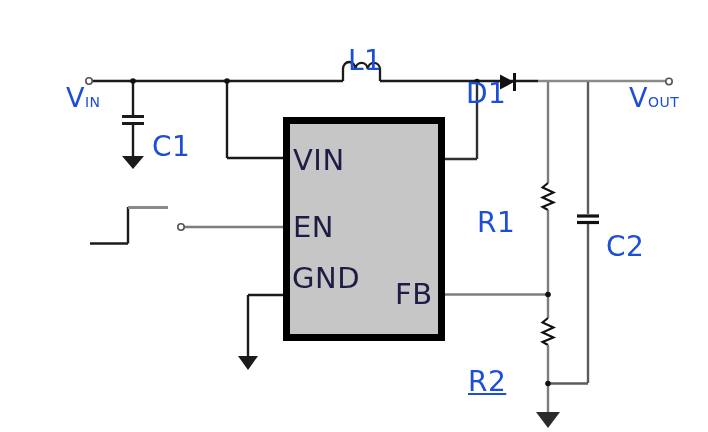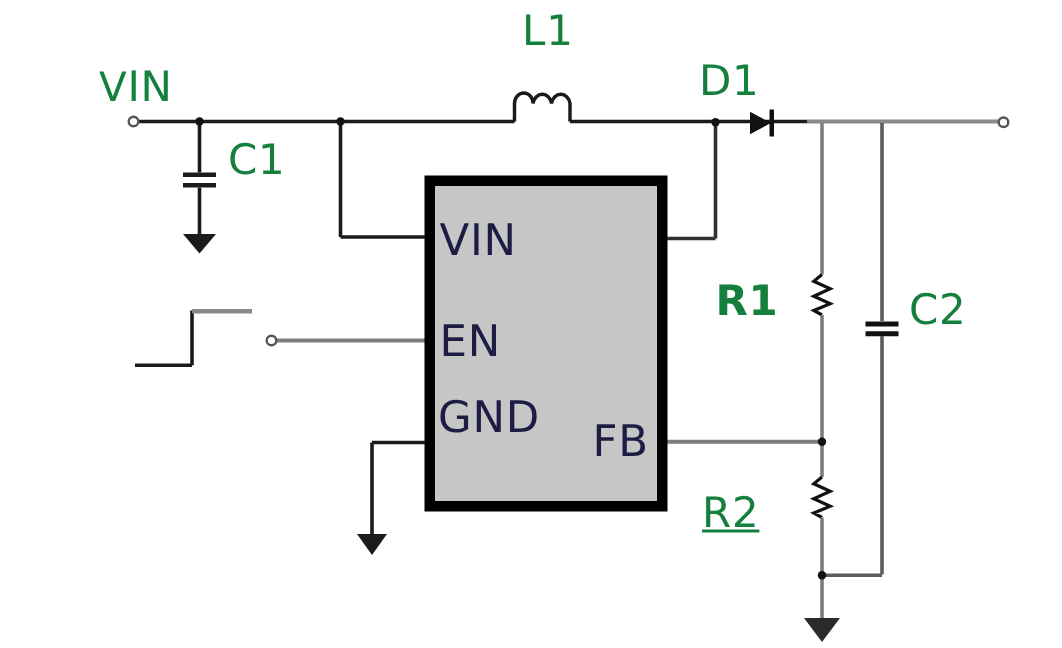--- a/index.html
+++ b/index.html
@@ -2,33 +2,33 @@
 <html><head>
 <meta charset="utf-8">
 <style>
   html,body{margin:0;padding:0;background:#fff;}
   .canvas{
     position:relative;width:708px;height:432px;background:#ffffff;overflow:hidden;
     font-family:"DejaVu Sans","Liberation Sans",sans-serif;
   }
   .canvas svg{position:absolute;left:0;top:0;}
   .lbl{
-    position:absolute;color:#15803d;line-height:1;white-space:nowrap;
-    font-size:28px;letter-spacing:0.5px;
+    position:absolute;color:#1d4ed8;line-height:1;white-space:nowrap;
+    font-size:28px;letter-spacing:0.5px;margin-top:40px;
   }
   .lbl .big{font-size:27px;}
-  .lbl .small{font-size:28px;}
+  .lbl .small{font-size:14px;}
   
   .pos-vin  {left:66px;  top:44px;}
   .pos-l1   {left:348px; top:7px;}
   .pos-d1   {left:466px; top:40px;}
   .pos-vout {left:629px; top:44px;}
   .pos-c1   {left:152px; top:93px;}
   .pos-onoff{left:8px;   top:213px;font-size:28px;letter-spacing:0;}
-  .pos-r1   {left:477px; top:187px;font-weight:bold;}
+  .pos-r1   {left:477px; top:169px;}
   .pos-c2   {left:606px; top:193px;}
   .pos-r2   {left:468px; top:328px;text-decoration:underline;}
   
   .pin{position:absolute;color:#1c1c44;line-height:1;font-size:29px;letter-spacing:0.5px;}
   .pos-pin-vin{left:293px;top:146px;}
   .pos-pin-sw {left:378px;top:145px;}
   .pos-pin-en {left:293px;top:213px;}
   .pos-pin-gnd{left:292px;top:264px;}
   .pos-pin-fb {left:395px;top:280px;}
 </style>
@@ -94,20 +94,21 @@
     <circle cx="548" cy="383.5" r="2.8" fill="#111111"></circle>
 
     <circle cx="89" cy="81" r="3.2" fill="#ffffff" stroke="#555555" stroke-width="1.6"></circle>
     <circle cx="181" cy="227" r="3.2" fill="#ffffff" stroke="#555555" stroke-width="1.6"></circle>
     <circle cx="669" cy="81.5" r="3.2" fill="#ffffff" stroke="#555555" stroke-width="1.6"></circle>
   </svg>
 
   <div class="lbl pos-vin"><span class="big">V</span><span class="small">IN</span></div>
   <div class="lbl pos-l1">L1</div>
   <div class="lbl pos-d1">D1</div>
+  <div class="lbl pos-vout"><span class="big">V</span><span class="small">OUT</span></div>
   <div class="lbl pos-c1">C1</div>
   <div class="lbl pos-r1">R1</div>
   <div class="lbl pos-c2">C2</div>
   <div class="lbl pos-r2">R2</div>
 
   <div class="pin pos-pin-vin">VIN</div>
   <div class="pin pos-pin-en">EN</div>
   <div class="pin pos-pin-gnd">GND</div>
   <div class="pin pos-pin-fb">FB</div>
 

